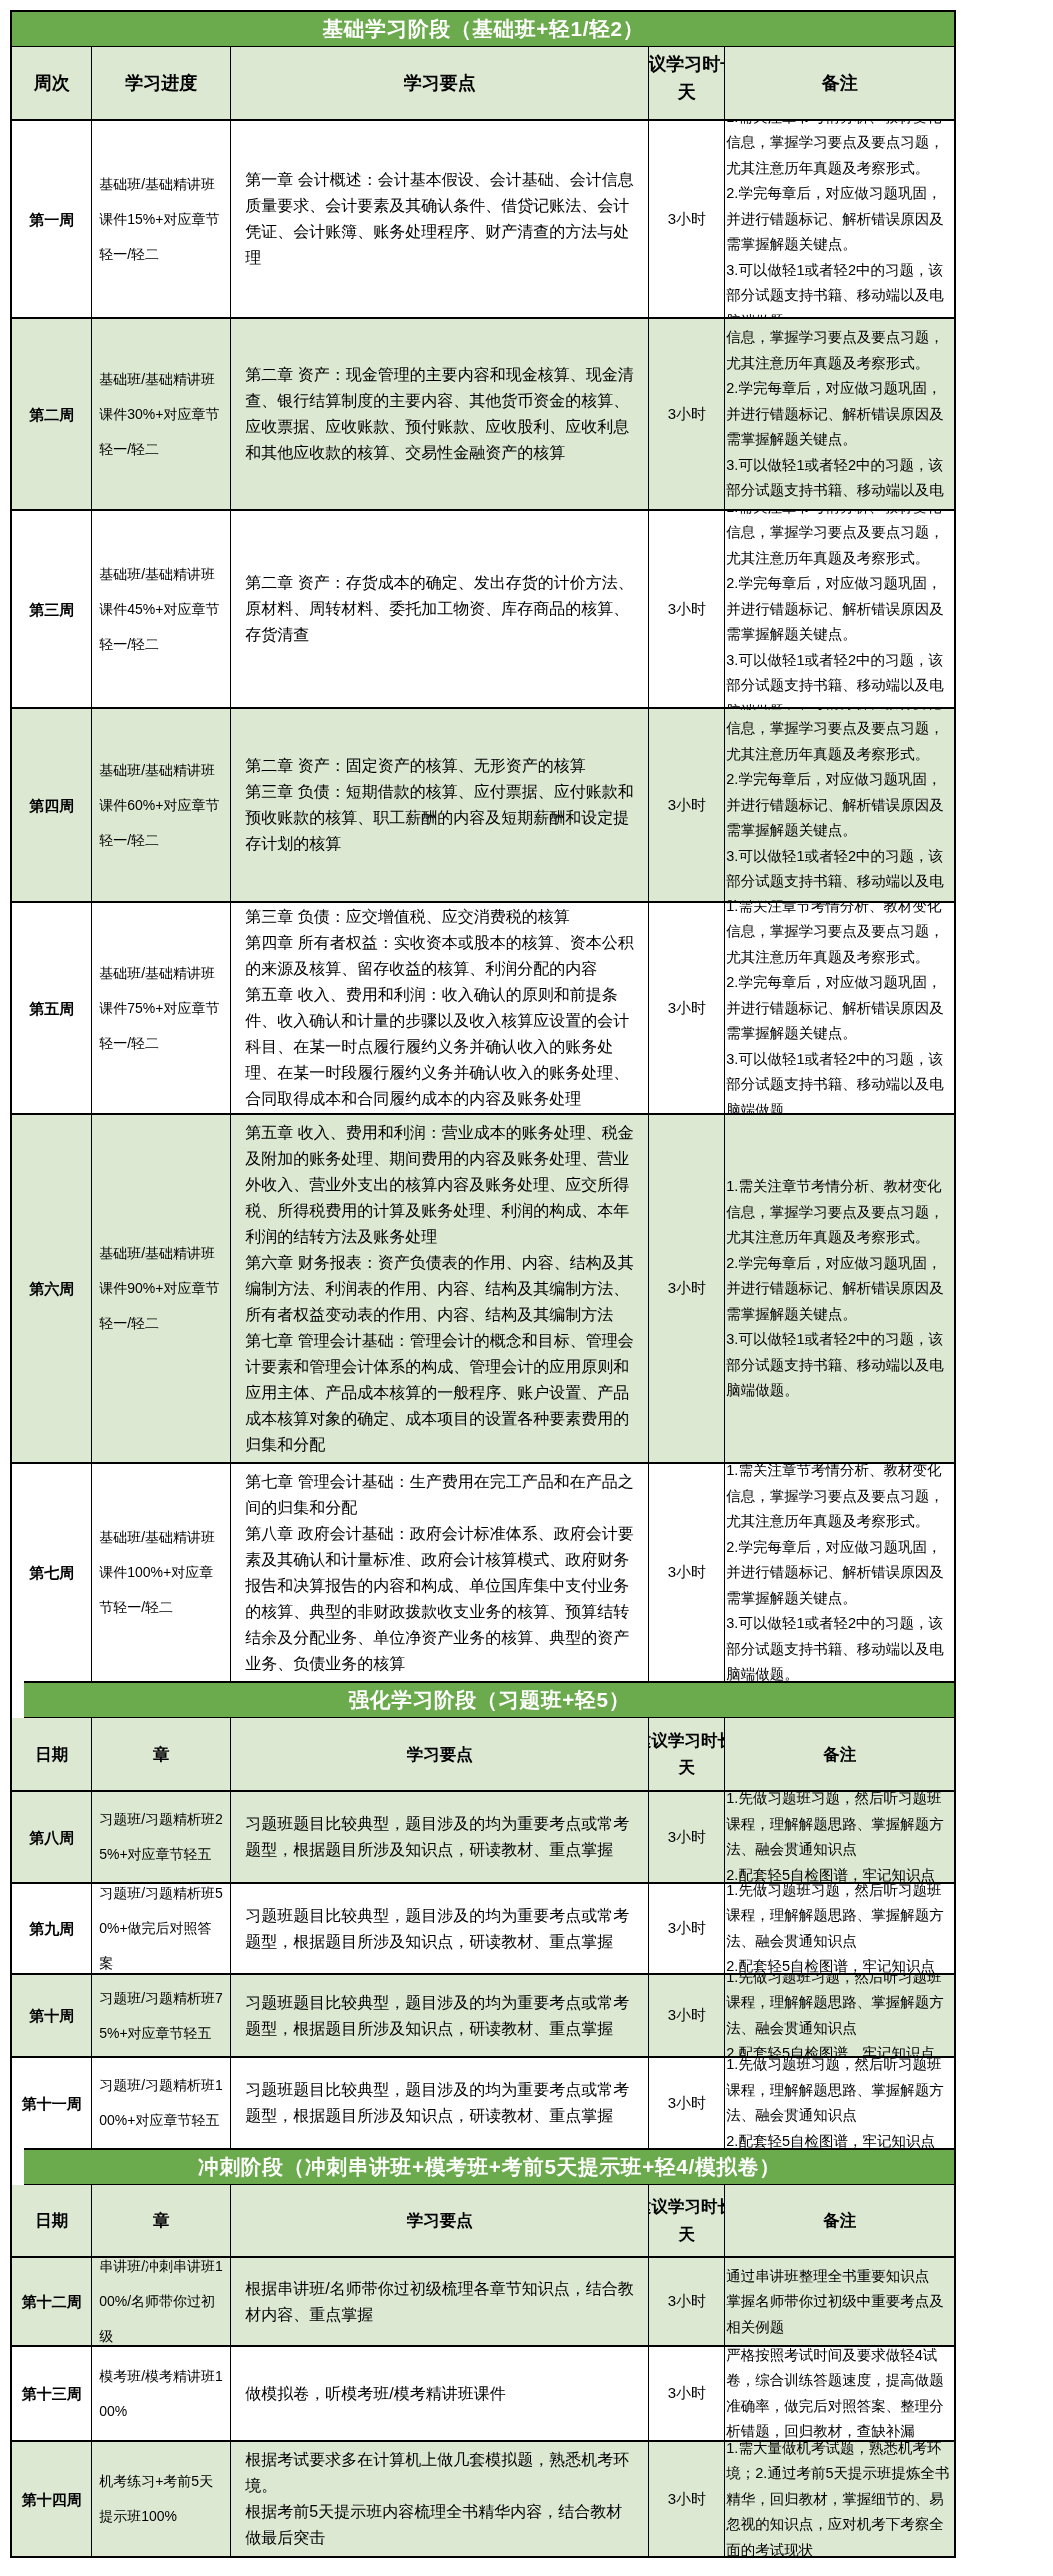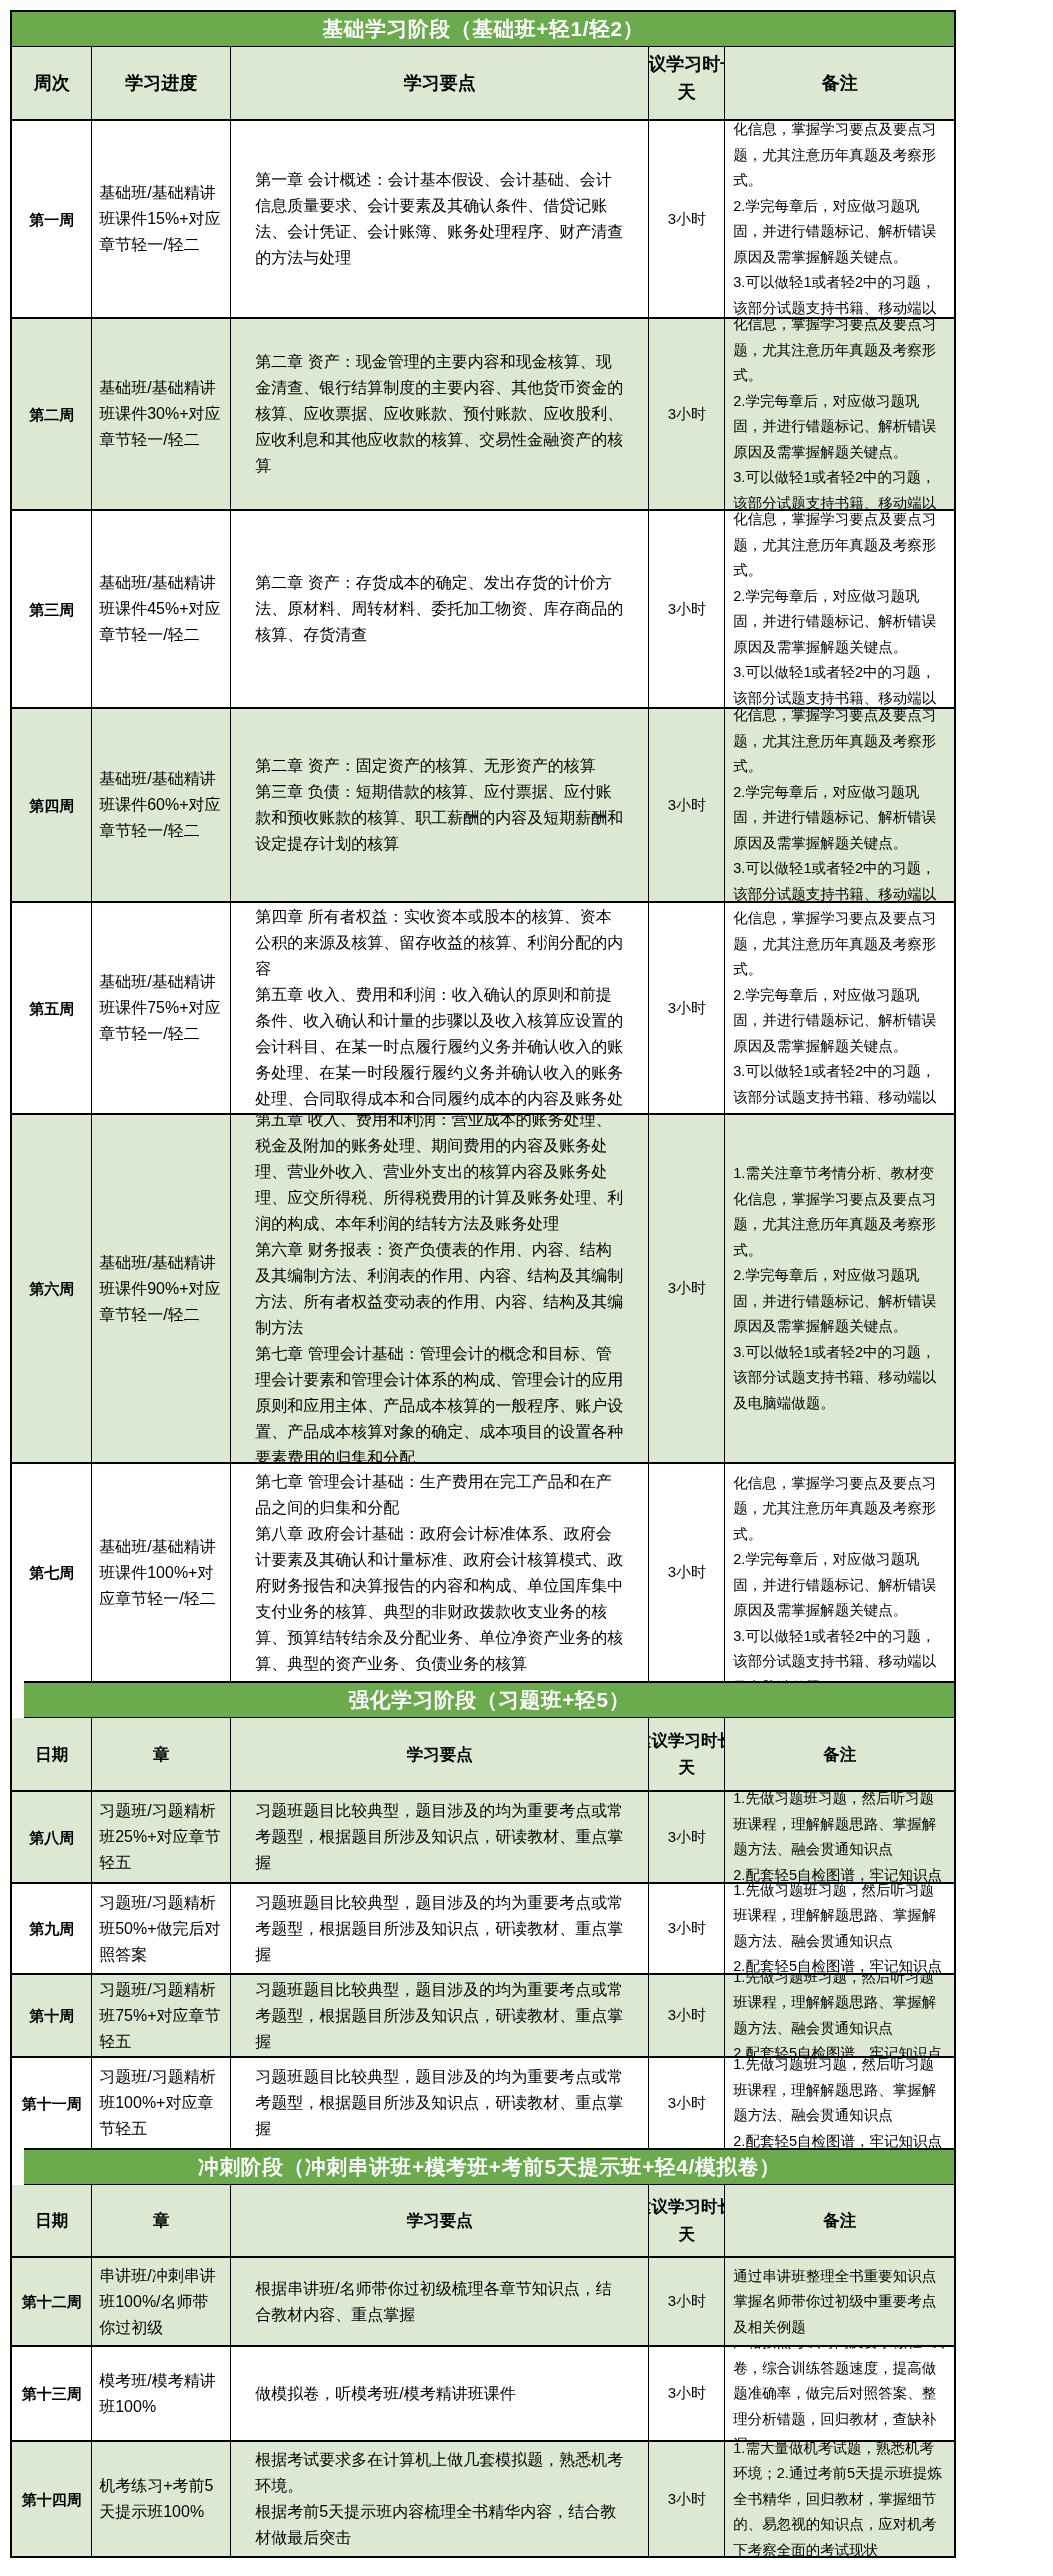--- a/index.html
+++ b/index.html
@@ -65,24 +65,24 @@
   .sec:not(:first-child) .hdr-row .cell{font-size:16.5px;}
   .hdr-row .c4{
     padding:0 2.8px;
     word-break:break-all;
   }
   .sec:first-child .hdr-row .c4{
     align-items:flex-start;
     padding-top:4.1px;
   }
   .c1{justify-content:center;text-align:left;font-weight:bold;font-size:15px;line-height:25px;}
-  .c2{padding:0 6.9px;font-size:16px;line-height:26px;justify-content:center;}
-  .c3{padding:0 24px;font-size:16px;line-height:26px;}
+  .c2{padding:0 6.9px;font-size:14px;line-height:35px;justify-content:center;}
+  .c3{padding:0 14px;font-size:16px;line-height:26px;}
   .c4{justify-content:center;text-align:center;font-size:15px;}
-  .c5{padding:0 8px;font-size:14.5px;line-height:25.5px;}
+  .c5{padding:0 1px;font-size:14.5px;line-height:25.5px;}
   .txt{white-space:pre-line;word-break:break-all;}
   .c1 .txt,.c4 .txt{word-break:keep-all;}
 </style>
 </head>
 <body>
 
 <div class="wrap">
   <div class="table">
 
     <div class="sec">

